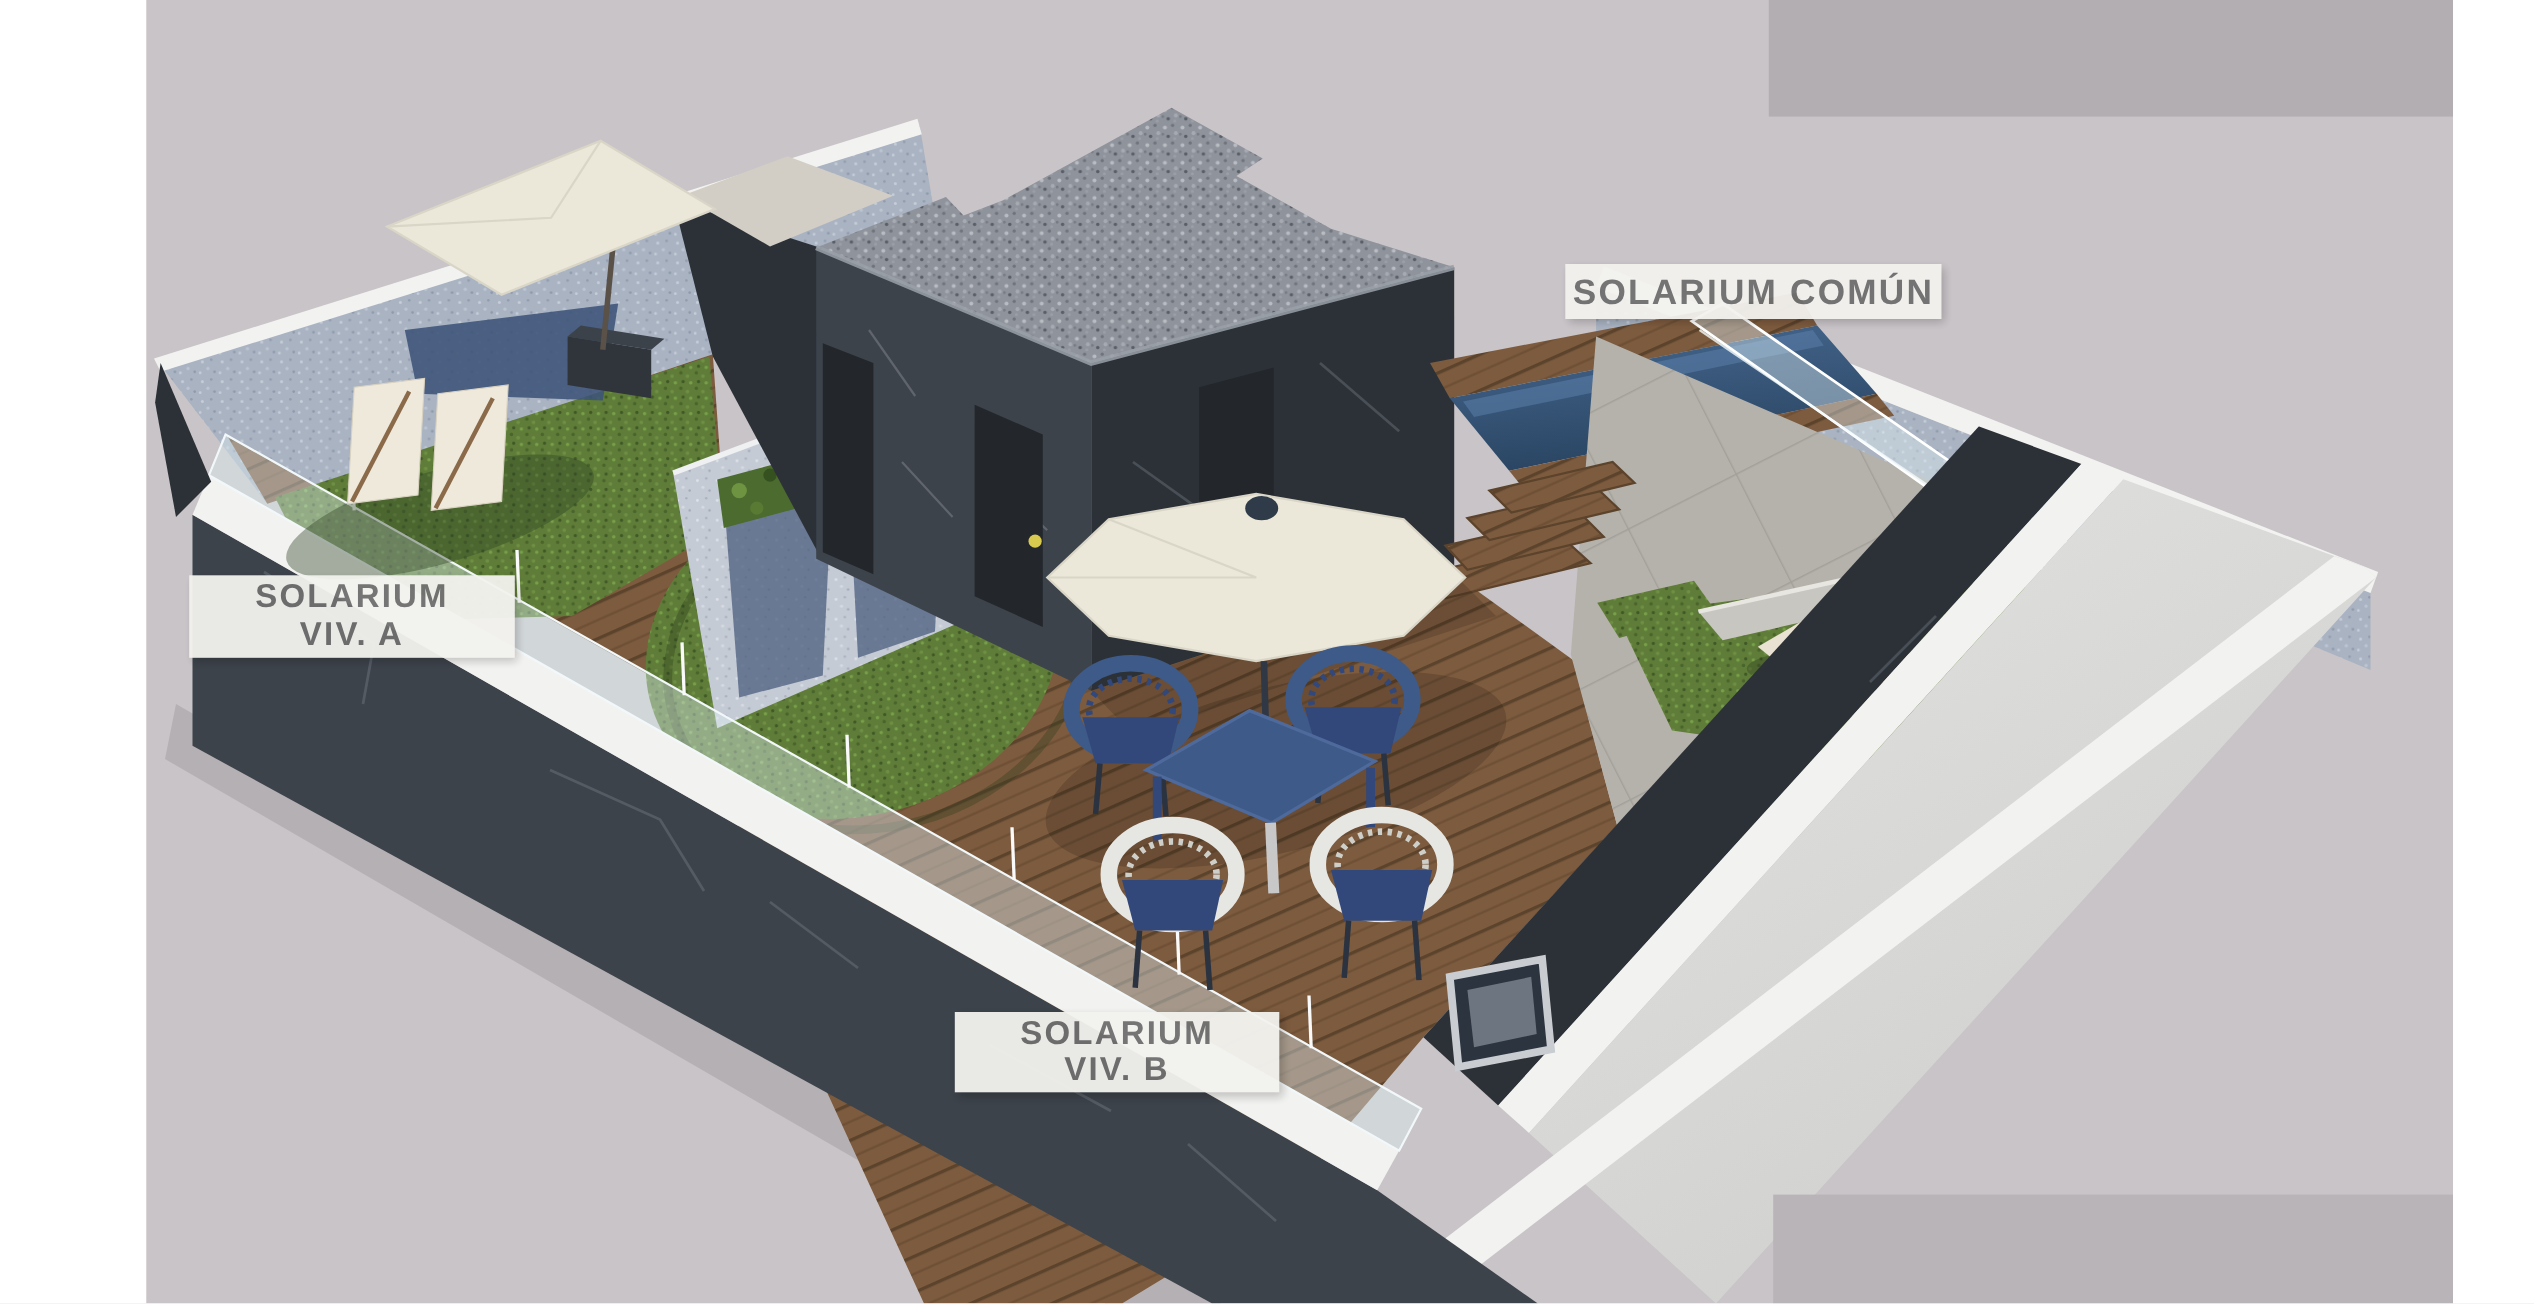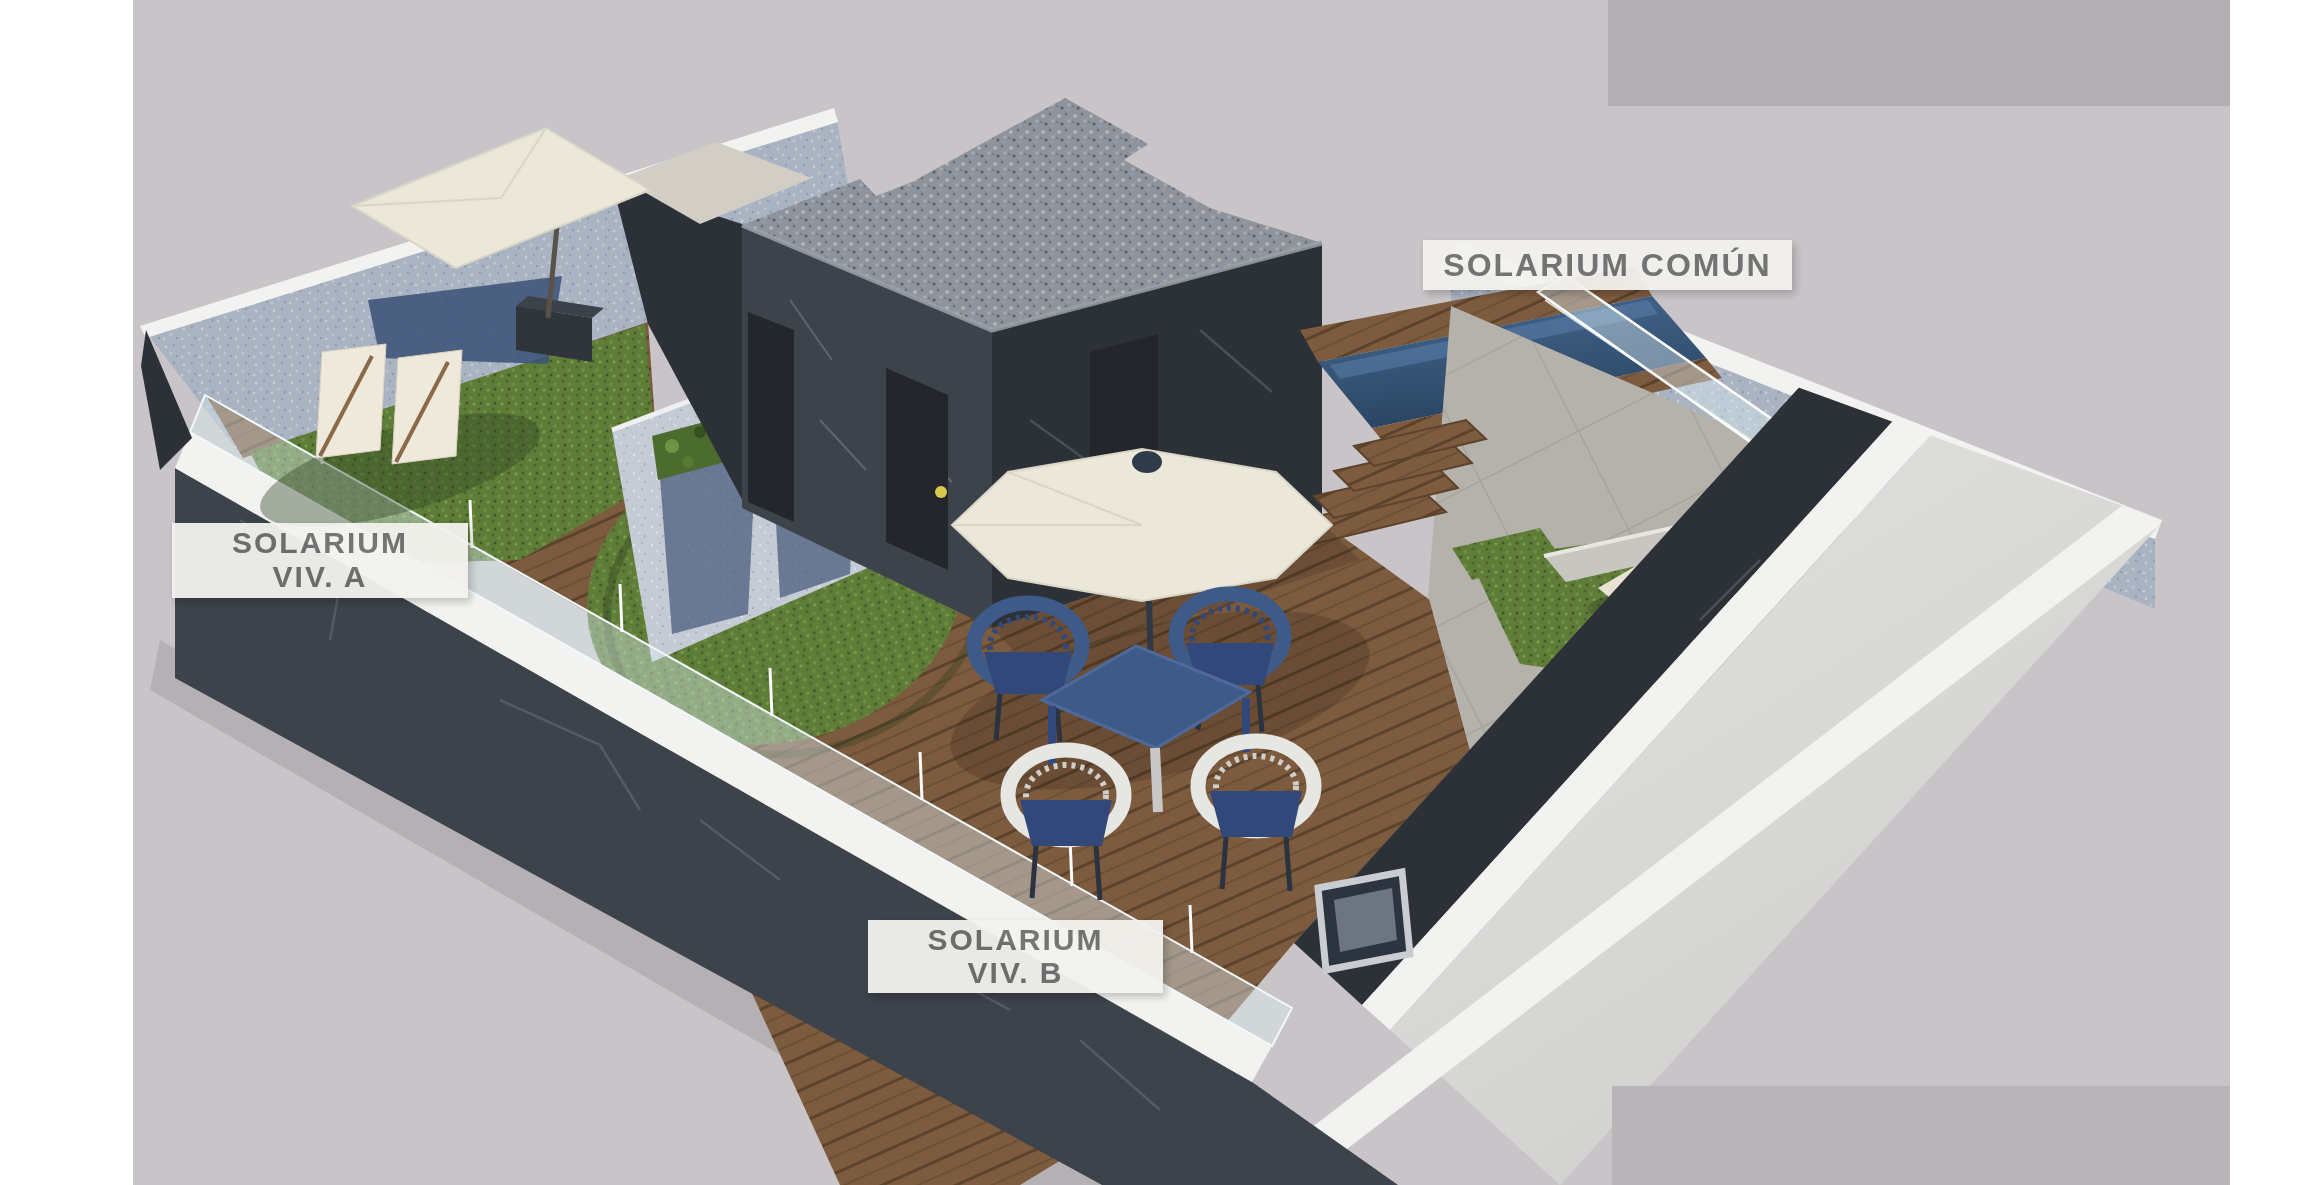--- a/index.html
+++ b/index.html
@@ -26,21 +26,21 @@
   .f-navy{fill:var(--navy)}
   .f-navydark{fill:var(--navy_dark)}
   .f-lounger{fill:var(--lounger)}
   .vein{stroke:#8a9097;stroke-opacity:.32;stroke-width:2.5;fill:none}
   .veinl{stroke:#b9bec4;stroke-opacity:.28;stroke-width:2;fill:none}
   .block{position:absolute;}
   .label{position:absolute;background:var(--label_bg);color:var(--label_text);
          font-weight:bold;text-align:center;letter-spacing:2px;
          box-shadow:3px 4px 8px rgba(0,0,0,.22);opacity:.95;}
   .label .l1,.label .l2{display:block;}
-  #label-comun{left:1423px;top:240px;width:369px;height:50px;font-size:32px;line-height:50px;}
+  #label-comun{left:1423px;top:240px;width:342px;height:50px;font-size:32px;line-height:50px;}
   #label-viva{left:172px;top:523px;width:296px;height:72px;font-size:30px;line-height:34px;padding-top:3px;}
   #label-vivb{left:868px;top:920px;width:295px;height:70px;font-size:30px;line-height:33px;padding-top:3px;}
 </style>
 </head>
 <body>
 
 <div class="stage">
 <svg width="2304" height="1185" viewBox="0 0 2304 1185">
   <defs>
     <pattern id="p-gravel" width="16" height="16" patternUnits="userSpaceOnUse">

